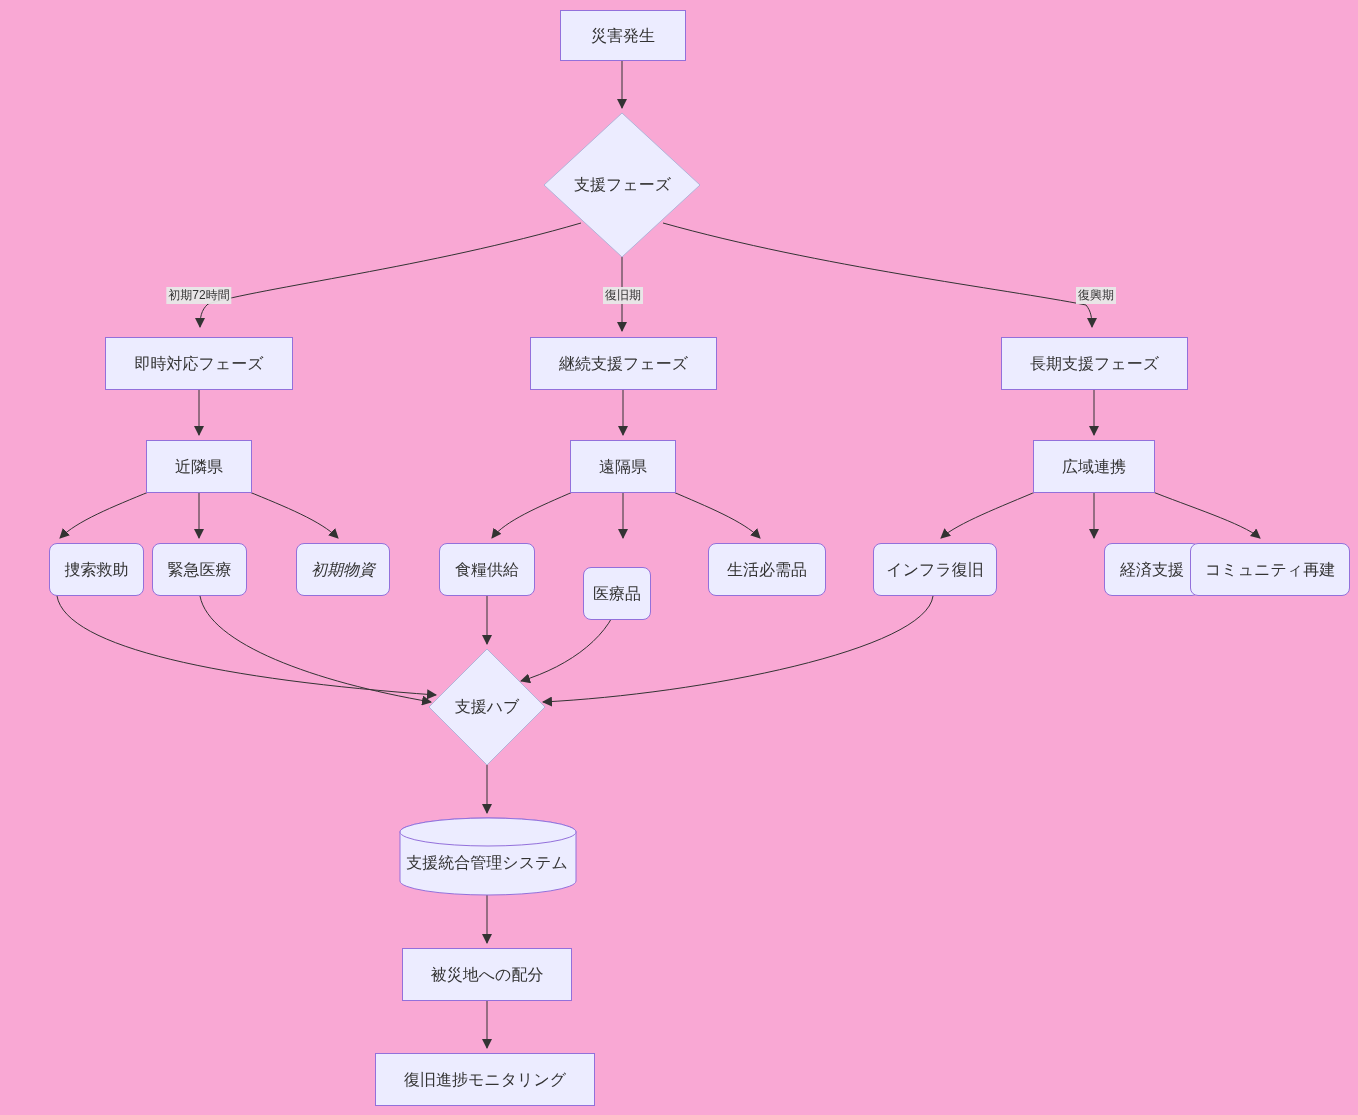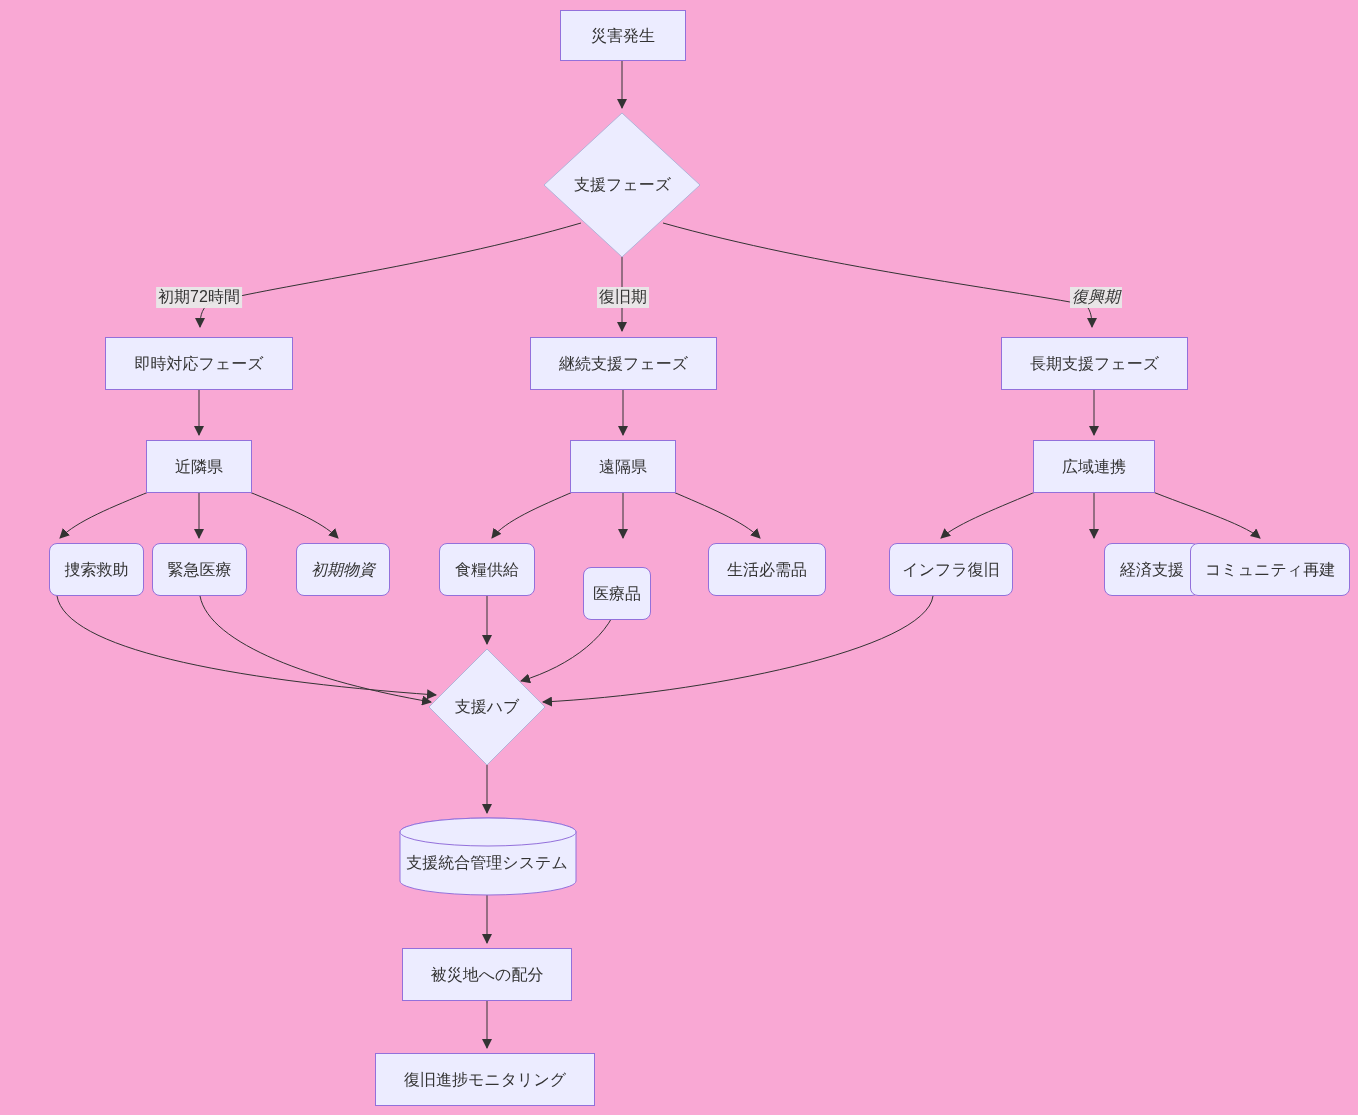--- a/index.html
+++ b/index.html
@@ -38,21 +38,21 @@
     border: none;
     font-size: 16px;
     color: #333333;
     text-align: left;
     white-space: nowrap;
   }
   .edge-label {
     position: absolute;
     transform: translateX(-50%);
     background: rgba(232,232,232,0.95);
-    font-size: 16px;
+    font-size: 12px;
     color: #333333;
     padding: 0 2px;
     white-space: nowrap;
   }
 </style>
 </head>
 <body>
 
 <div id="canvas">
 
@@ -118,35 +118,35 @@
   <div class="node rounded" style="left:152px; top:543px; width:95px; height:53px;">緊急医療</div>
 
   <div class="node rounded" style="left:296px; top:543px; width:94px; height:53px;font-style:italic;">初期物資</div>
 
   <div class="node rounded" style="left:439px; top:543px; width:96px; height:53px;">食糧供給</div>
 
   <div class="node rounded" style="left:583px; top:543px; width:68px; height:53px;margin-top:24px;">医療品</div>
 
   <div class="node rounded" style="left:708px; top:543px; width:118px; height:53px;">生活必需品</div>
 
-  <div class="node rounded" style="left:873px; top:543px; width:124px; height:53px;margin-left:16px;">インフラ復旧</div>
+  <div class="node rounded" style="left:873px; top:543px; width:124px; height:53px;">インフラ復旧</div>
 
   <div class="node rounded" style="left:1104px; top:543px; width:96px; height:53px;">経済支援</div>
 
   <div class="node rounded" style="left:1190px; top:543px; width:160px; height:53px;">コミュニティ再建</div>
 
   <div class="node" style="left:402px; top:948px; width:170px; height:53px;">被災地への配分</div>
 
   <div class="node" style="left:375px; top:1053px; width:220px; height:53px;">復旧進捗モニタリング</div>
 
   <div class="shape-label" style="left:545px; top:165px; width:155px; height:40px;">支援フェーズ</div>
 
   <div class="shape-label" style="left:429px; top:687px; width:116px; height:40px;">支援ハブ</div>
 
   <div class="shape-label" style="left:398px; top:845px; width:178px; height:36px;">支援統合管理システム</div>
 
   <div class="edge-label" style="left:199px; top:287px;">初期72時間</div>
 
   <div class="edge-label" style="left:623px; top:287px;">復旧期</div>
 
-  <div class="edge-label" style="left:1096px; top:287px;font-style:italic;">復興期</div>
+  <div class="edge-label" style="left:1096px; top:287px;">復興期</div>
 
 </div>
 
 </body></html>

